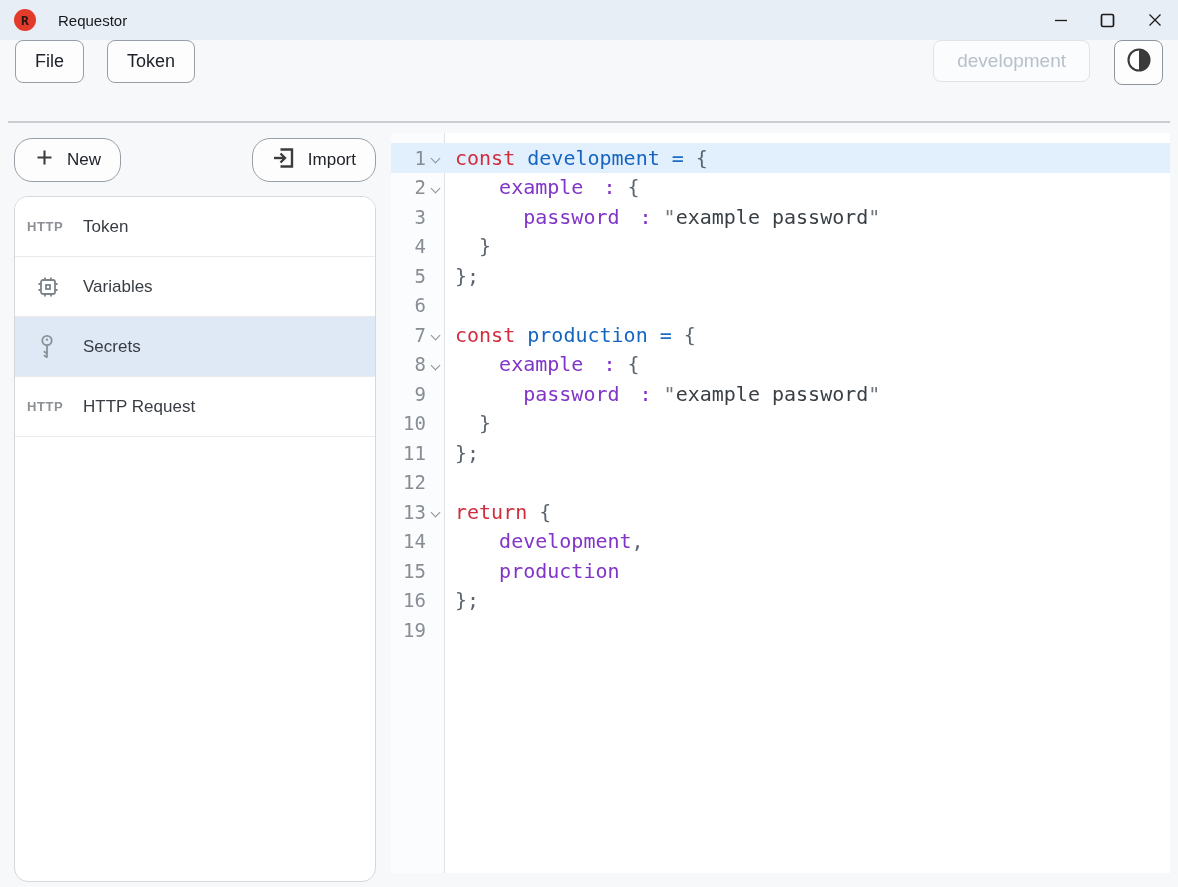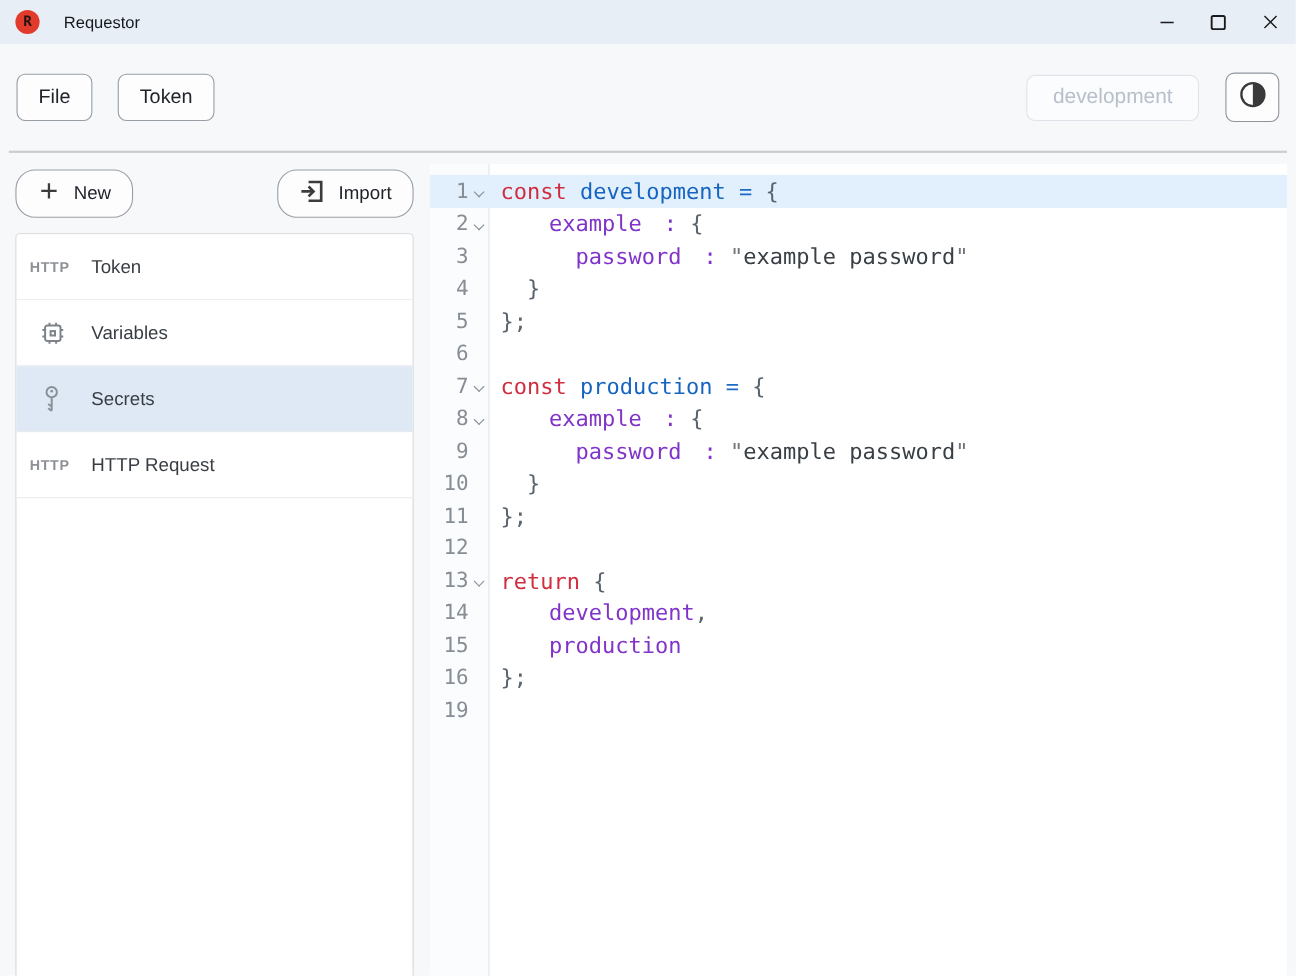--- a/index.html
+++ b/index.html
@@ -14,40 +14,40 @@
   
   .titlebar { height:40px; background:var(--titlebar-bg,#e8eef6); display:flex; align-items:center; padding-left:14px; }
   .logo { width:22px; height:22px; border-radius:50%; background:var(--logo-red,#e23a2b);
           display:flex; align-items:center; justify-content:center;
           color:#241511; font-weight:bold; font-size:13px; font-family:"DejaVu Sans Mono",monospace; }
   .apptitle { margin-left:22px; font-size:15px; color:#15181c; }
   .wctl { margin-left:auto; display:flex; height:40px; }
   .wbtn { width:47px; height:40px; display:flex; align-items:center; justify-content:center; cursor:pointer; }
 
   
-  .toolbar { height:97px; display:flex; align-items:center; padding:0 15px; }
+  .toolbar { height:81px; display:flex; align-items:flex-start; padding:0 15px; }
   .btn { background:#fdfdfe; border:1px solid #989ea5; border-radius:8px;
          font-size:18px; color:#20242a; padding:10px 19px; cursor:pointer; font-family:inherit; }
   .btn.help { margin-left:23px; }
   .tspacer { flex:1; }
   .btn.env { font-size:19px; padding:9px 23px; color:#b7c0cb; border-color:#dfe4ea; background:#fbfcfd; cursor:default; }
   .btn.theme { margin-left:24px; width:49px; height:45px; padding:0; display:flex; align-items:center; justify-content:center; border-color:#8f959c; }
 
   .hdiv { height:2px; background:#c9cdd2; margin:0 8px; }
 
   
   .content { display:flex; height:764px; align-items:stretch; }
 
   .sidebar { width:376px; min-width:376px; padding:15px 0 0 14px; display:flex; flex-direction:column; }
   .actions { display:flex; justify-content:space-between; }
   .abtn { height:44px; background:#fdfdfe; border:1px solid #989ea5; border-radius:18px;
           display:flex; align-items:center; gap:12px; padding:0 19px; cursor:pointer;
           font-size:17px; color:#20242a; font-family:inherit; }
   .panel { margin-top:14px; margin-bottom:5px; flex:1; background:#ffffff;
-           border:1px solid #d4d7db; border-radius:4px; overflow:hidden; }
+           border:1px solid #d4d7db; border-radius:14px; overflow:hidden; }
   .srow { height:60px; display:flex; align-items:center; padding:0 12px;
           border-bottom:1px solid #e9eaec; cursor:pointer; background:#fff; }
   .srow.sel { background:var(--selected-item-bg,#dfe9f6); }
   .sicon { width:56px; display:flex; align-items:center; justify-content:flex-start; color:#7d838a; }
   .sicon svg { margin-left:9px; }
   .httpb { font-weight:bold; font-size:13px; letter-spacing:.6px; color:#8d9196; }
   .slabel { font-size:17px; color:#383d43; }
 
   
   .editor { flex:1; margin:10px 8px 14px 15px; background:#ffffff; position:relative;

